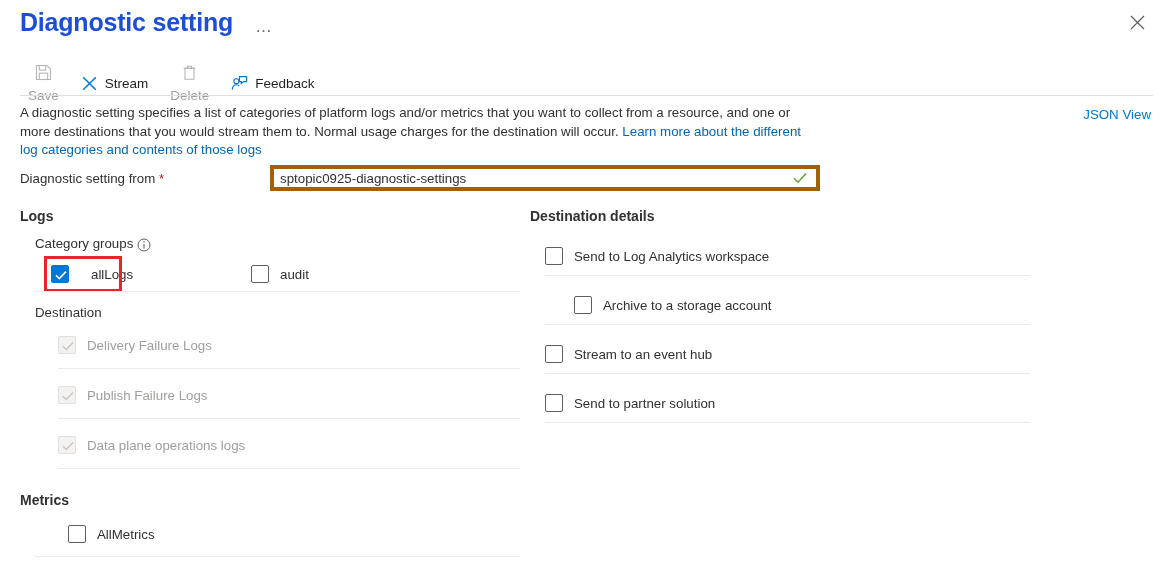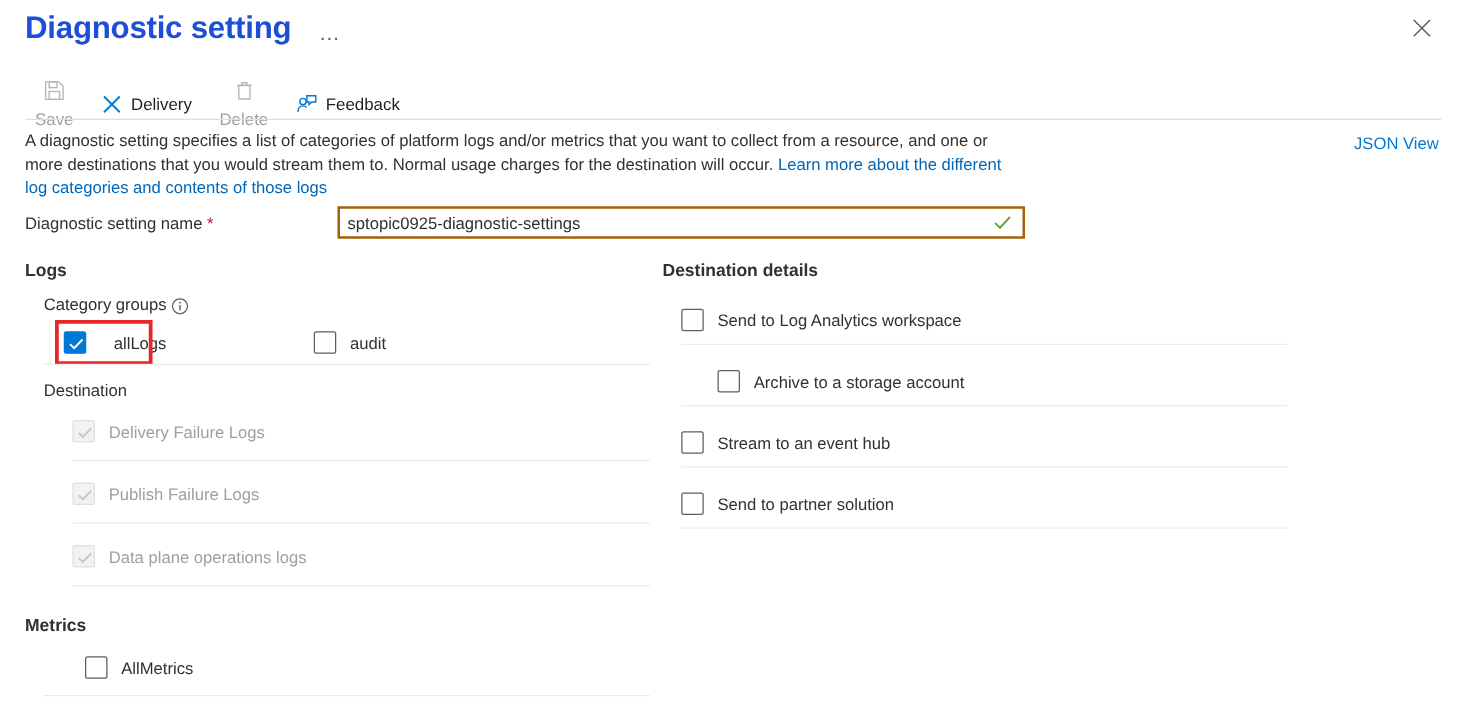--- a/index.html
+++ b/index.html
@@ -64,21 +64,21 @@
 
   
   .name-label {
     position: absolute; left: 20px; top: 171px;
     font-size: 13.3px; color: #323130;
   }
   .req { color: #a4262c; }
   .name-input-wrap {
     position: absolute; left: 270px; top: 165px;
     width: 550px; height: 26px;
-    border: 2px solid #a16207;
+    border: 4px solid #a16207;
     display: flex; align-items: center;
     background: #fff;
   }
   .name-input-wrap input {
     border: none; outline: none; flex: 1;
     font-family: "Liberation Sans", sans-serif;
     font-size: 13.3px; color: #323130;
     padding: 0 6px; background: transparent; height: 100%;
   }
   .valid-check { width: 18px; height: 18px; margin-right: 7px; flex: none; }
@@ -145,21 +145,21 @@
       </span>
       <span>Save</span>
     </div>
 
     <div class="tb-item">
       <span class="tb-icon">
         <svg width="17" height="17" viewBox="0 0 17 17">
           <path d="M2.2 2.2 L14.8 14.8 M14.8 2.2 L2.2 14.8" stroke="#0078d4" stroke-width="1.5" fill="none"></path>
         </svg>
       </span>
-      <span>Delivery</span>
+      <span>Stream</span>
     </div>
 
     <div class="tb-item disabled">
       <span class="tb-icon">
         <svg width="17" height="17" viewBox="0 0 17 17">
           <path d="M4 4.5 H13 V15.2 H4 Z" fill="none" stroke="#b8b6b4" stroke-width="1.1"></path>
           <path d="M2.6 4.1 H14.4" stroke="#b8b6b4" stroke-width="1.1"></path>
           <path d="M6.4 4.1 V2.2 H10.6 V4.1" fill="none" stroke="#b8b6b4" stroke-width="1.1"></path>
         </svg>
       </span>
@@ -180,21 +180,21 @@
 
   <div class="toolbar-divider"></div>
 
   <div class="desc">
     <span>A diagnostic setting specifies a list of categories of platform logs and/or metrics that you want to collect from a resource, and one or more destinations that you would stream them to. Normal usage charges for the destination will occur. </span><a class="lnk">Learn more about the different log categories and contents of those logs</a>
   </div>
 
   <div class="json-view">JSON View</div>
 
   <div class="name-label">
-    <span>Diagnostic setting name</span>
+    <span>Diagnostic setting from</span>
     <span class="req">*</span>
   </div>
   <div class="name-input-wrap">
     <input type="text" value="sptopic0925-diagnostic-settings" style="">
     <span class="valid-check">
       <svg width="18" height="18" viewBox="0 0 18 18">
         <path d="M3 9.3 L7 13.2 L15 4.6" fill="none" stroke="#6aa63f" stroke-width="1.6"></path>
       </svg>
     </span>
   </div>

